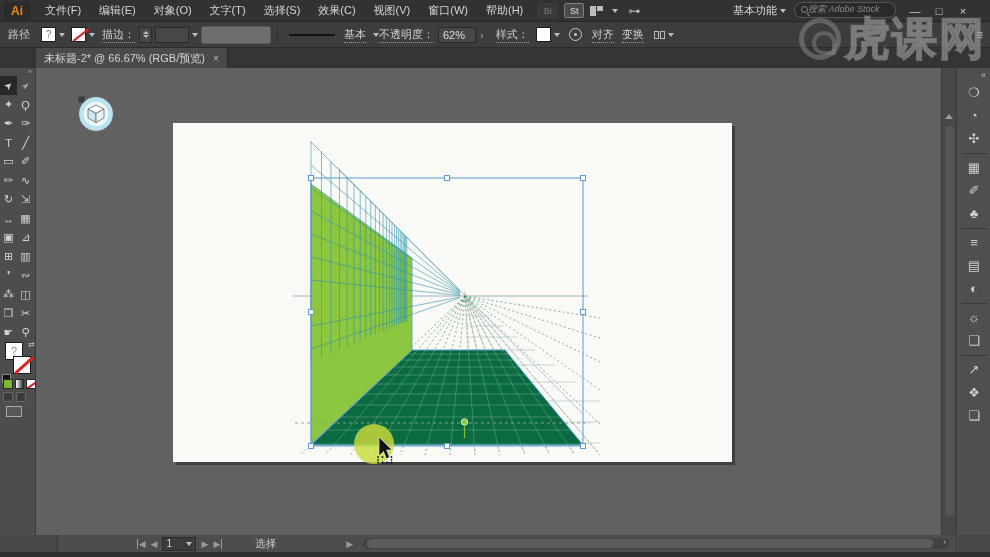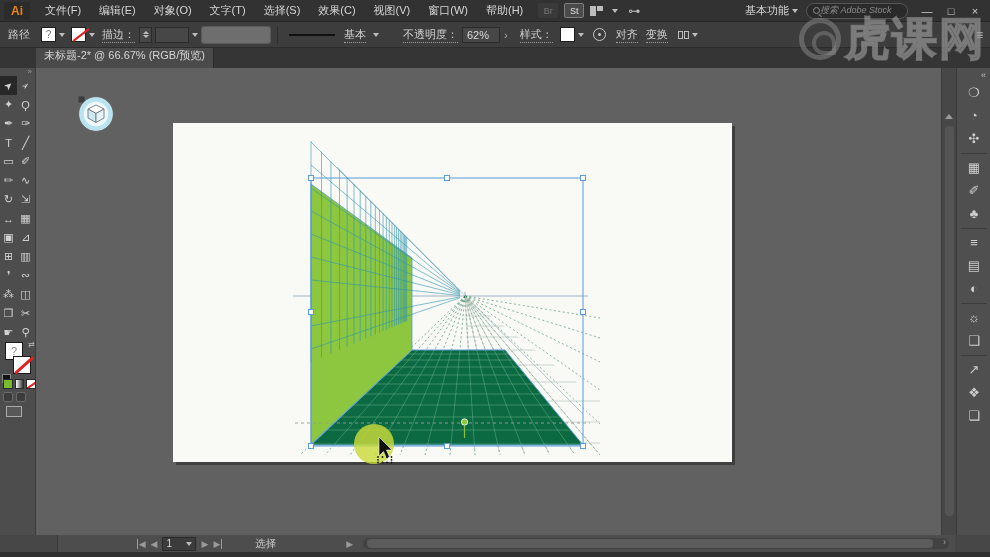--- a/index.html
+++ b/index.html
@@ -20,21 +20,21 @@
   .br{background:#3a3a3a;color:#777;}
   .st{background:#4a4a4a;color:#e0e0e0;border:1px solid #808080;}
   .layout-ic{display:flex;gap:1px;}
   .layout-ic i{display:block;width:6px;height:10px;background:#bdbdbd;}
   .layout-ic i.half{height:5px;align-self:flex-start;}
   .chev{display:inline-block;width:0;height:0;border-left:3.5px solid transparent;
         border-right:3.5px solid transparent;border-top:4px solid #bdbdbd;margin-left:3px;}
   .chev-up{display:inline-block;width:0;height:0;border-left:4px solid transparent;
         border-right:4px solid transparent;border-bottom:5px solid #9a9a9a;}
   .share-ic{color:#bdbdbd;font-size:12px;margin-left:4px;}
-  .tb-right{margin-left:auto;display:flex;align-items:center;gap:8px;padding-right:4px;}
+  .tb-right{margin-left:auto;display:flex;gap:8px;padding-right:16px;}
   .workspace{display:flex;align-items:center;font-size:11px;color:#d6d6d6;white-space:nowrap;}
   .searchbox{display:flex;align-items:center;width:102px;height:16px;background:#2a2a2a;
              border:1px solid #565656;border-radius:8px;padding:0 6px;}
   .lens{position:relative;width:7px;height:7px;border:1.4px solid #8d8d8d;border-radius:50%;flex:0 0 auto;}
   .lens::after{content:"";position:absolute;left:5px;top:6px;width:4px;height:1.4px;background:#8d8d8d;
                transform:rotate(40deg);transform-origin:0 0;}
   .searchbox .ph{color:#8a8a8a;font-size:9px;font-style:italic;white-space:nowrap;overflow:hidden;}
   .winbtns{display:flex;align-items:center;gap:2px;}
   .winbtn{width:22px;height:18px;display:flex;align-items:center;justify-content:center;
           color:#cfcfcf;font-size:11px;}
@@ -58,21 +58,21 @@
   .strokeline{width:46px;height:2px;background:#111;margin:0 5px;}
   .vr{width:1px;height:18px;background:#2e2e2e;margin:0 6px;}
   .recolor{width:13px;height:13px;border-radius:50%;border:1.5px solid #c9c9c9;position:relative;margin:0 6px;}
   .recolor::after{content:"";position:absolute;left:4px;top:4px;width:3px;height:3px;border-radius:50%;background:#c9c9c9;}
   .alignto{display:flex;gap:1px;margin-left:6px;}
   .alignto i{display:block;width:5px;height:8px;border:1px solid #bbb;}
   .panel-menu{margin-left:auto;margin-right:6px;color:#bdbdbd;font-size:12px;letter-spacing:1px;}
   
   .tabbar{position:absolute;left:0;top:48px;width:990px;height:20px;background:#353535;display:flex;}
   .doc-tab{margin-left:36px;height:20px;background:#4a4a4a;display:flex;align-items:center;
-           padding:0 8px;gap:8px;color:#d5d5d5;font-size:11px;border-right:1px solid #2a2a2a;flex-direction:column;}
+           padding:0 8px;gap:8px;color:#d5d5d5;font-size:11px;border-right:1px solid #2a2a2a;}
   .doc-tab .close{color:#bbb;font-size:10px;}
   
   .main{position:absolute;left:0;top:68px;width:990px;height:467px;}
   .toolbar{position:absolute;left:0;top:0;width:36px;height:467px;background:#4d4d4d;border-right:1px solid #3a3a3a;}
   .tb-grip{height:8px;display:flex;align-items:center;justify-content:flex-end;padding-right:3px;
            color:#9a9a9a;font-size:8px;line-height:6px;}
   .tools{display:flex;flex-wrap:wrap;width:36px;}
   .tool{width:17px;height:19px;display:flex;align-items:center;justify-content:center;
         color:#d2d2d2;font-size:11px;}
   .tool.active{background:#282828;}
@@ -199,21 +199,21 @@
     </div>
     <div class="cb-group">
       <div class="field" style="width:34px;" data-name="stroke-weight-field"></div>
       <span class="chev" data-name="chevron-down-icon"></span>
     </div>
     <div class="field-dis" data-name="variable-width-profile-dropdown"></div>
     <span class="vr" data-name="divider"></span>
     <div class="strokeline" data-name="brush-preview"></div>
     <span class="cb-link" data-name="brush-definition-label">基本</span>
     <span class="chev" data-name="chevron-down-icon"></span>
-    <span class="cb-link" style="margin-left:24px;" data-name="opacity-label">不透明度：</span>
+    <span class="cb-link" style="margin-left:0;" data-name="opacity-label">不透明度：</span>
     <div class="field" style="width:38px;" data-name="opacity-field">62%</div>
     <span style="color:#aaa;margin:0 4px;" data-name="opacity-more-icon">›</span>
     <span class="cb-link" style="margin-left:8px;" data-name="style-label">样式：</span>
     <div class="cb-group">
       <div class="swatchbox" data-name="style-swatch"></div>
       <span class="chev" data-name="chevron-down-icon"></span>
     </div>
     <div class="recolor" data-name="recolor-artwork-icon"></div>
     <span class="cb-link" data-name="align-label">对齐</span>
     <span class="cb-link" data-name="transform-label">变换</span>

